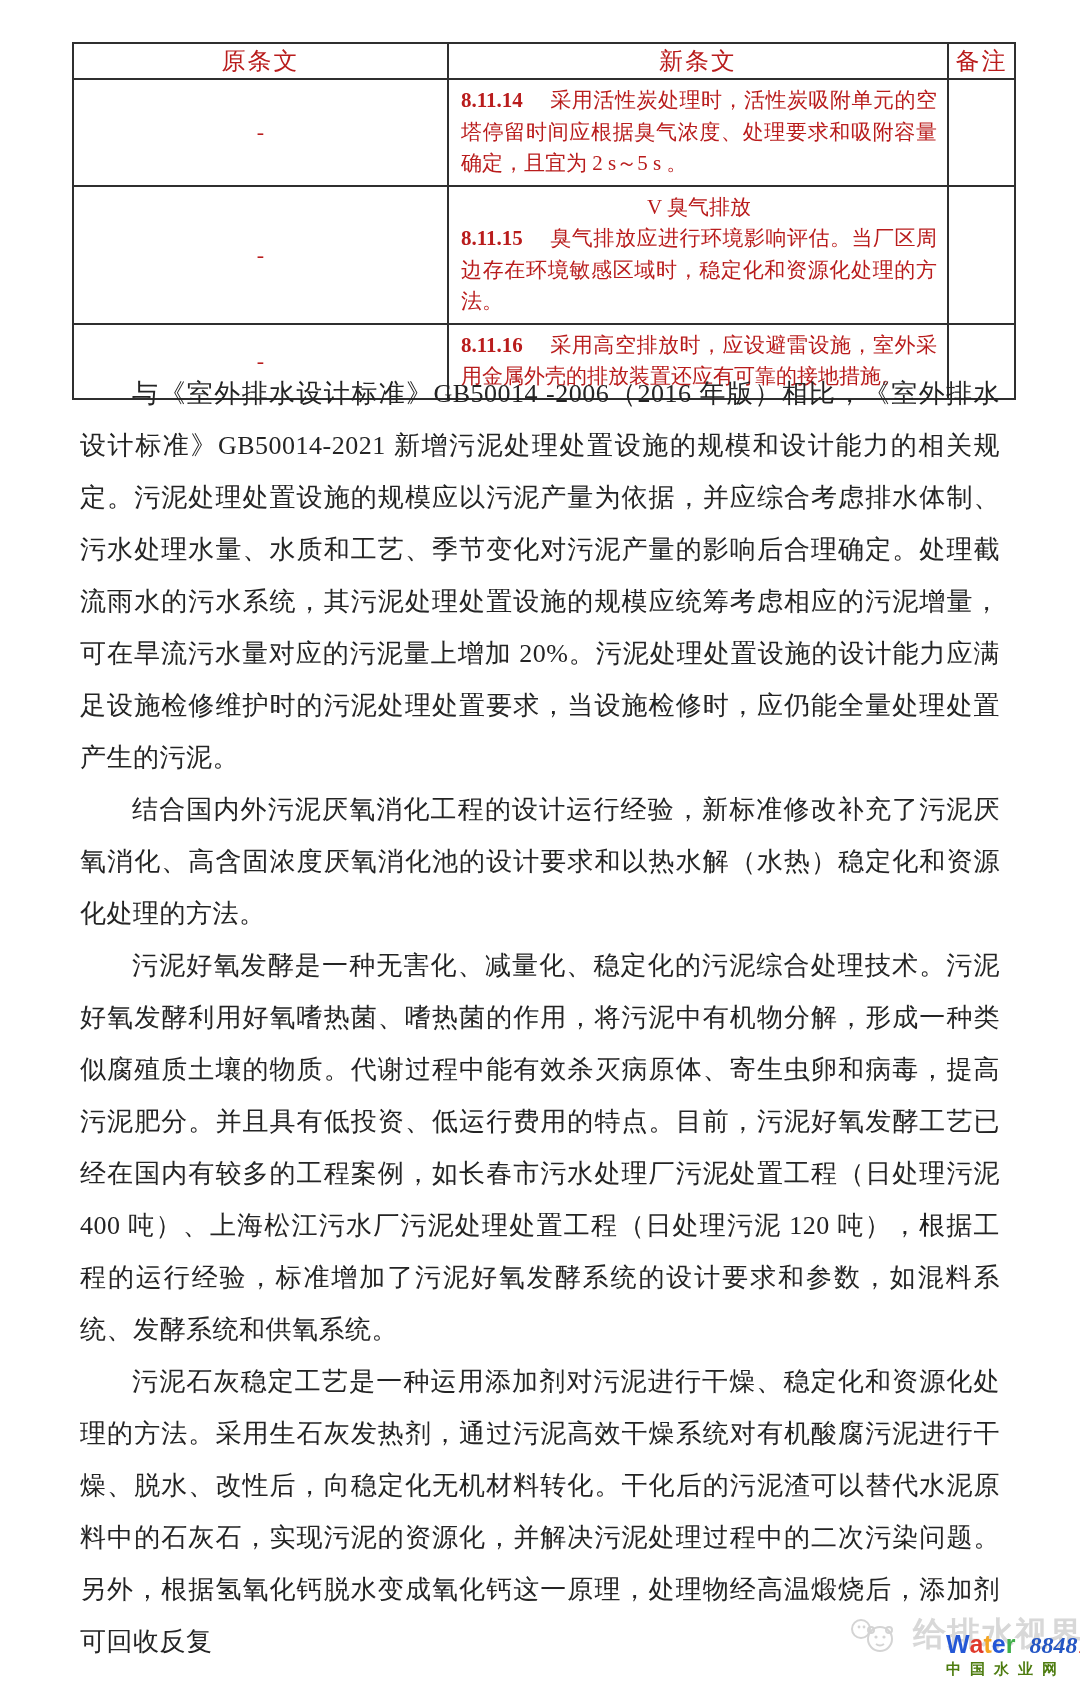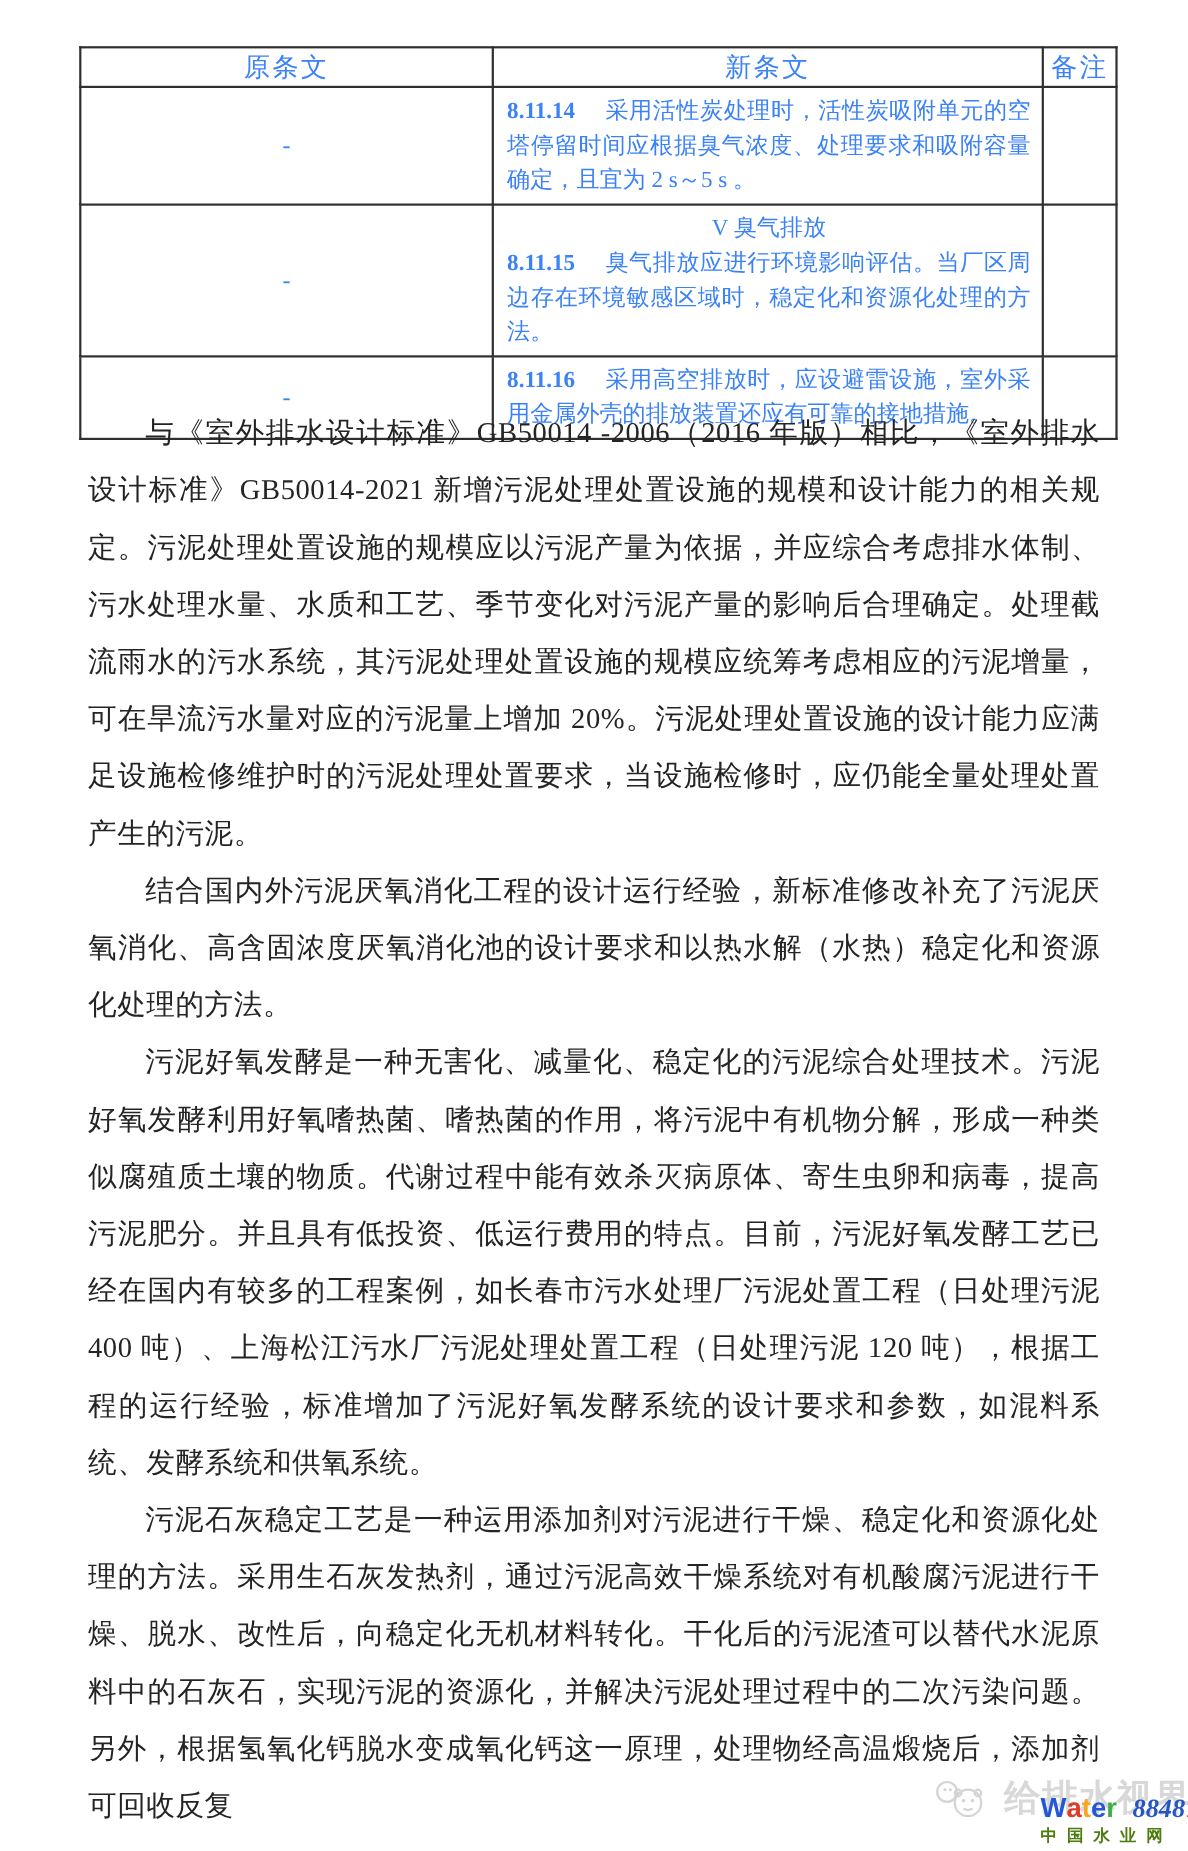--- a/index.html
+++ b/index.html
@@ -18,21 +18,21 @@
   .doc-table {
     position: absolute;
     left: 72px;
     top: 42px;
     width: 942px;
     border-collapse: collapse;
     table-layout: fixed;
   }
   .doc-table th, .doc-table td {
     border: 2px solid #2f2f2f;
-    color: #3b82f6;
+    color: #b91c1c;
   }
   .doc-table th {
     height: 36px;
     font-size: 24px;
     font-weight: normal;
     text-align: center;
     letter-spacing: 2px;
   }
   .col-orig  { width: 375px; }
   .col-new   { width: 500px; }

